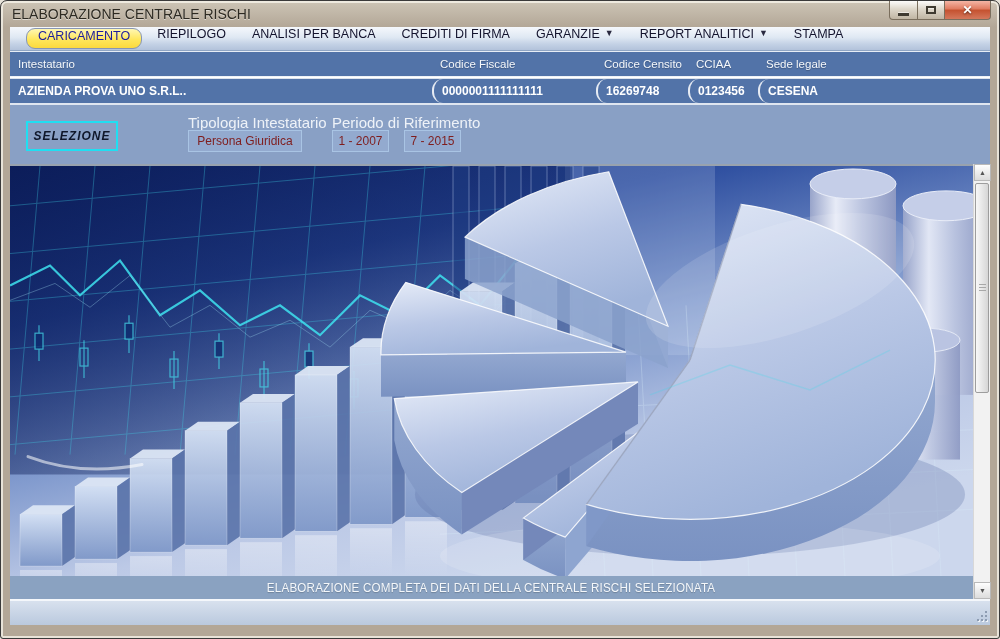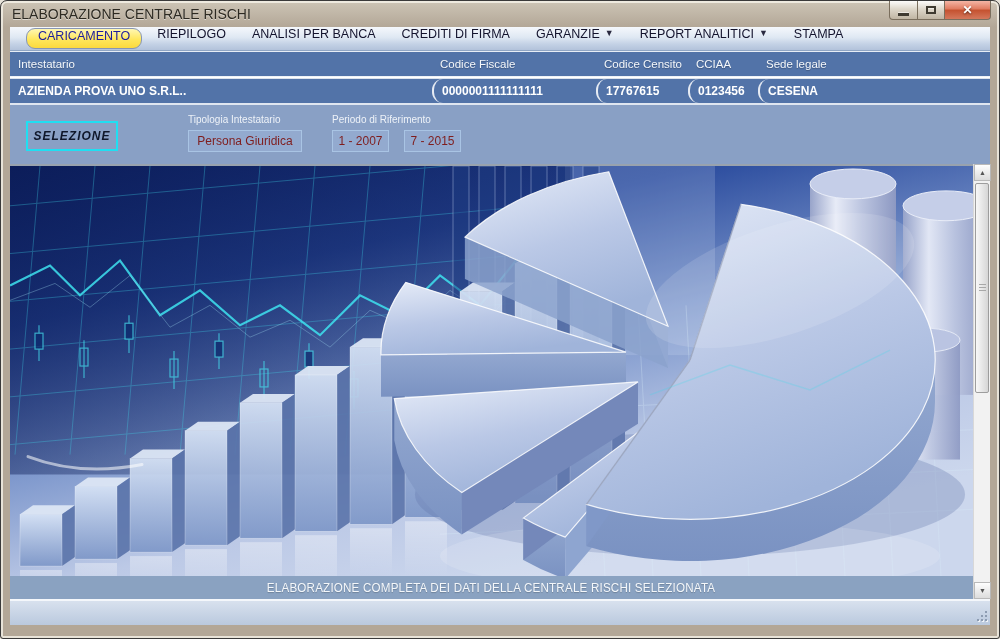--- a/index.html
+++ b/index.html
@@ -57,21 +57,21 @@
   .c1 { width:422px; } .c2 { width:164px; } .c3 { width:92px; }
   .c4 { width:70px; }  .c5 { flex:1; }
 
   
   .panel { height:61px; background:#89a0c5; position:relative;
            border-top:2px solid #dfe6f0; }
   .btn-selezione { position:absolute; left:16px; top:16px; width:92px; height:30px;
                    background:transparent; border:2px solid #1fdff2; color:#0f172a;
                    font-family:"Liberation Sans", sans-serif;
                    font-size:12px; font-weight:bold; letter-spacing:1px; cursor:pointer;font-style:italic; }
-  .field-label { position:absolute; font-size:10px; color:#eef2f8; }
+  .field-label { position:absolute; font-size:15px; color:#eef2f8; }
   .lbl-tipologia { left:178px; top:9px; }
   .lbl-periodo  { left:322px; top:9px; }
   .value-box { position:absolute; top:25px; height:22px; background:#93aacf;
                border:1px solid #a9c4e4; color:#7f1d1d; font-size:12px; font-weight:normal;
                display:flex; align-items:center; justify-content:center; cursor:pointer; }
   .box-tipologia { left:178px; width:114px; }
   .box-from { left:322px; width:57px; }
   .box-to   { left:394px; width:57px; }
 
   
@@ -159,21 +159,21 @@
     <div class="cell c2">Codice Fiscale</div>
     <div class="cell c3">Codice Censito</div>
     <div class="cell c4">CCIAA</div>
     <div class="cell c5">Sede legale</div>
   </div>
   <div class="grid-sep"></div>
 
   <div class="grid-row">
     <div class="cell c1">AZIENDA PROVA UNO S.R.L..</div>
     <div class="cell c2">0000001111111111</div>
-    <div class="cell c3">17767615</div>
+    <div class="cell c3">16269748</div>
     <div class="cell c4">0123456</div>
     <div class="cell c5">CESENA</div>
   </div>
 
   <div class="panel">
     <button class="btn-selezione">SELEZIONE</button>
     <span class="field-label lbl-tipologia">Tipologia Intestatario</span>
     <div class="value-box box-tipologia">Persona Giuridica</div>
     <span class="field-label lbl-periodo">Periodo di Riferimento</span>
     <div class="value-box box-from">1 - 2007</div>

